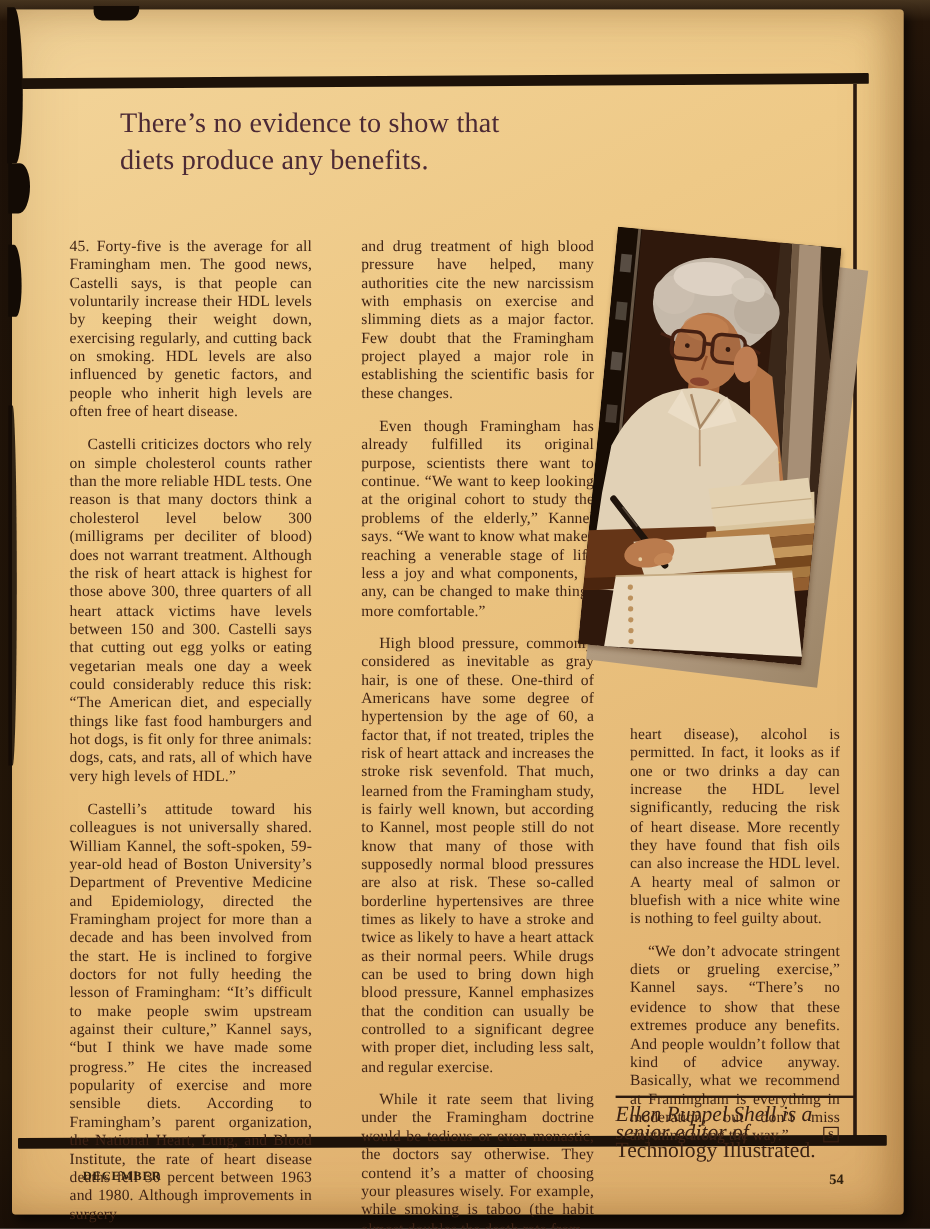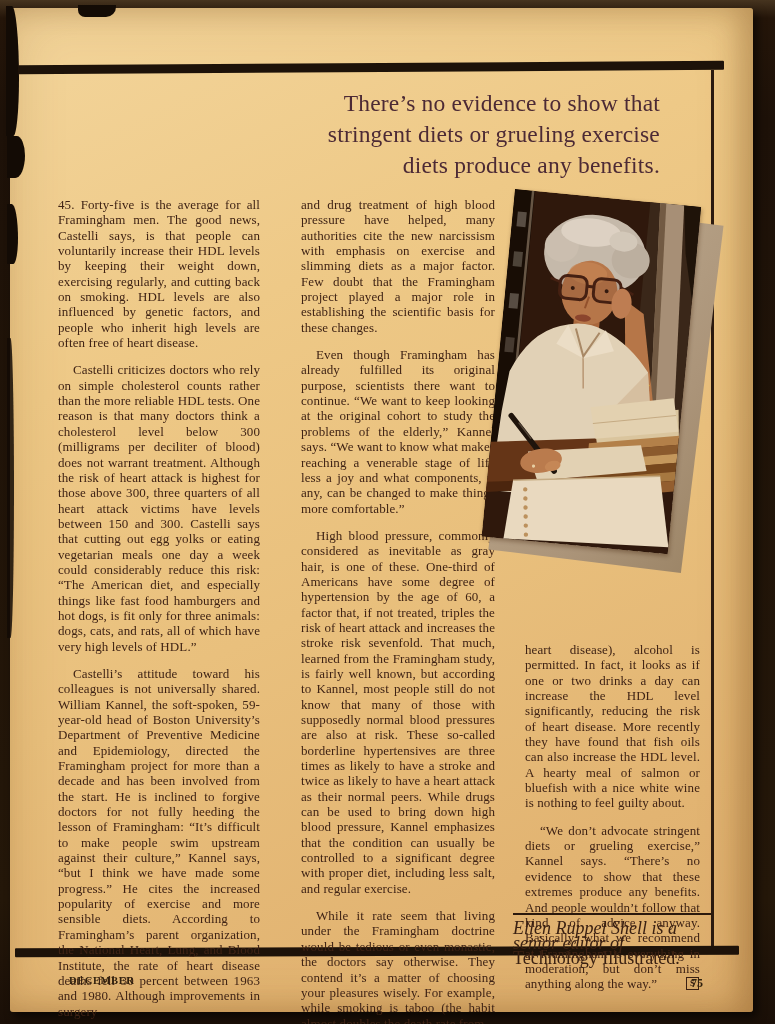--- a/index.html
+++ b/index.html
@@ -20,28 +20,28 @@
   .tear-b{left:-3px;top:128px;width:18px;height:42px;border-radius:0 60% 70% 0;}
   .tear-c{left:-3px;top:196px;width:11px;height:60px;border-radius:0 80% 60% 0;}
   .tear-d{left:68px;top:-3px;width:38px;height:12px;border-radius:0 0 10px 7px;}
   .tear-e{left:-3px;top:330px;width:7px;height:300px;border-radius:0 60% 60% 0;opacity:.85;}
   
   .rule{position:absolute;background:#1d1209;}
   .rule-top{left:8px;top:55px;width:706px;height:9px;transform:rotate(-.35deg);border-radius:1px;}
   .rule-right{left:701px;top:62px;width:3px;height:878px;background:#2b1a0f;}
   .rule-bottom{left:5px;top:939px;width:724px;height:9px;transform:rotate(-.2deg);border-radius:1px;}
   
-  .pullquote{position:absolute;left:90px;top:80px;width:560px;text-align:right;color:#4c2a35;
+  .pullquote{position:absolute;left:90px;top:80px;width:560px;text-align:left;color:#4c2a35;
     font-size:23.5px;line-height:31px;letter-spacing:.2px;}
   
   .col{position:absolute;top:177px;color:#40241600;color:#3f2315;font-size:13px;line-height:15.35px;
     text-align:justify;letter-spacing:.1px;}
   .col-1{left:36px;width:226px;}
   .col-2{left:279px;width:218px;}
-  .col-3{left:503px;width:199px;top:622px;}
+  .col-3{left:503px;width:199px;top:584px;}
   .para{margin:12px;text-indent:15px;}
   .para.cont{text-indent:0;}
   .para.rel{position:relative;}
   .endmark{position:absolute;right:1px;bottom:2px;width:11px;height:11px;border:1.3px solid #3a2013;
     font-size:8.5px;line-height:11px;text-align:center;font-weight:bold;color:#3a2013;text-indent:0;}
   
   .photo-shadow{position:absolute;left:521px;top:194px;width:194px;height:350px;
     background:linear-gradient(120deg,#c0ad92,#ab9479 70%,#9d8668);transform:rotate(7deg);transform-origin:top left;}
   .photo{position:absolute;left:505px;top:181px;width:187px;height:349px;transform:rotate(5.5deg);
     transform-origin:top left;box-shadow:1px 2px 4px rgba(60,30,5,.35);}
@@ -66,21 +66,20 @@
   <div class="tear tear-c"></div>
   <div class="tear tear-d"></div>
   <div class="tear tear-e"></div>
 
   <div class="rule rule-top"></div>
   <div class="rule rule-right"></div>
   <div class="rule rule-bottom"></div>
 
   <div class="pullquote">
     <div>There’s no evidence to show that</div>
-    <div>stringent diets or grueling exercise</div>
     <div>diets produce any benefits.</div>
   </div>
 
   <div class="col col-1">
     <p class="para cont">45. Forty-five is the average for all Framingham men. The good news, Castelli says, is that people can voluntarily increase their HDL levels by keeping their weight down, exercising regularly, and cutting back on smoking. HDL levels are also influenced by genetic factors, and people who inherit high levels are often free of heart disease.</p>
     <p class="para">Castelli criticizes doctors who rely on simple cholesterol counts rather than the more reliable HDL tests. One reason is that many doctors think a cholesterol level below 300 (milligrams per deciliter of blood) does not warrant treatment. Although the risk of heart attack is highest for those above 300, three quarters of all heart attack victims have levels between 150 and 300. Castelli says that cutting out egg yolks or eating vegetarian meals one day a week could considerably reduce this risk: “The American diet, and especially things like fast food hamburgers and hot dogs, is fit only for three animals: dogs, cats, and rats, all of which have very high levels of HDL.”</p>
     <p class="para">Castelli’s attitude toward his colleagues is not universally shared. William Kannel, the soft-spoken, 59-year-old head of Boston University’s Department of Preventive Medicine and Epidemiology, directed the Framingham project for more than a decade and has been involved from the start. He is inclined to forgive doctors for not fully heeding the lesson of Framingham: “It’s difficult to make people swim upstream against their culture,” Kannel says, “but I think we have made some progress.” He cites the increased popularity of exercise and more sensible diets. According to Framingham’s parent organization, the National Heart, Lung, and Blood Institute, the rate of heart disease deaths fell 30 percent between 1963 and 1980. Although improvements in surgery</p>
   </div>
 
   <div class="col col-2">
@@ -206,15 +205,15 @@
     </p>
   </div>
 
   <div class="credit">
     <div class="credit-rule"></div>
     <div class="credit-line1">Ellen Ruppel Shell is a senior editor of</div>
     <div class="credit-line2">Technology Illustrated.</div>
   </div>
 
   <div class="footer-left">DECEMBER</div>
-  <div class="footer-right">75</div>
+  <div class="footer-right">54</div>
 
 </div>
 
 </body></html>

